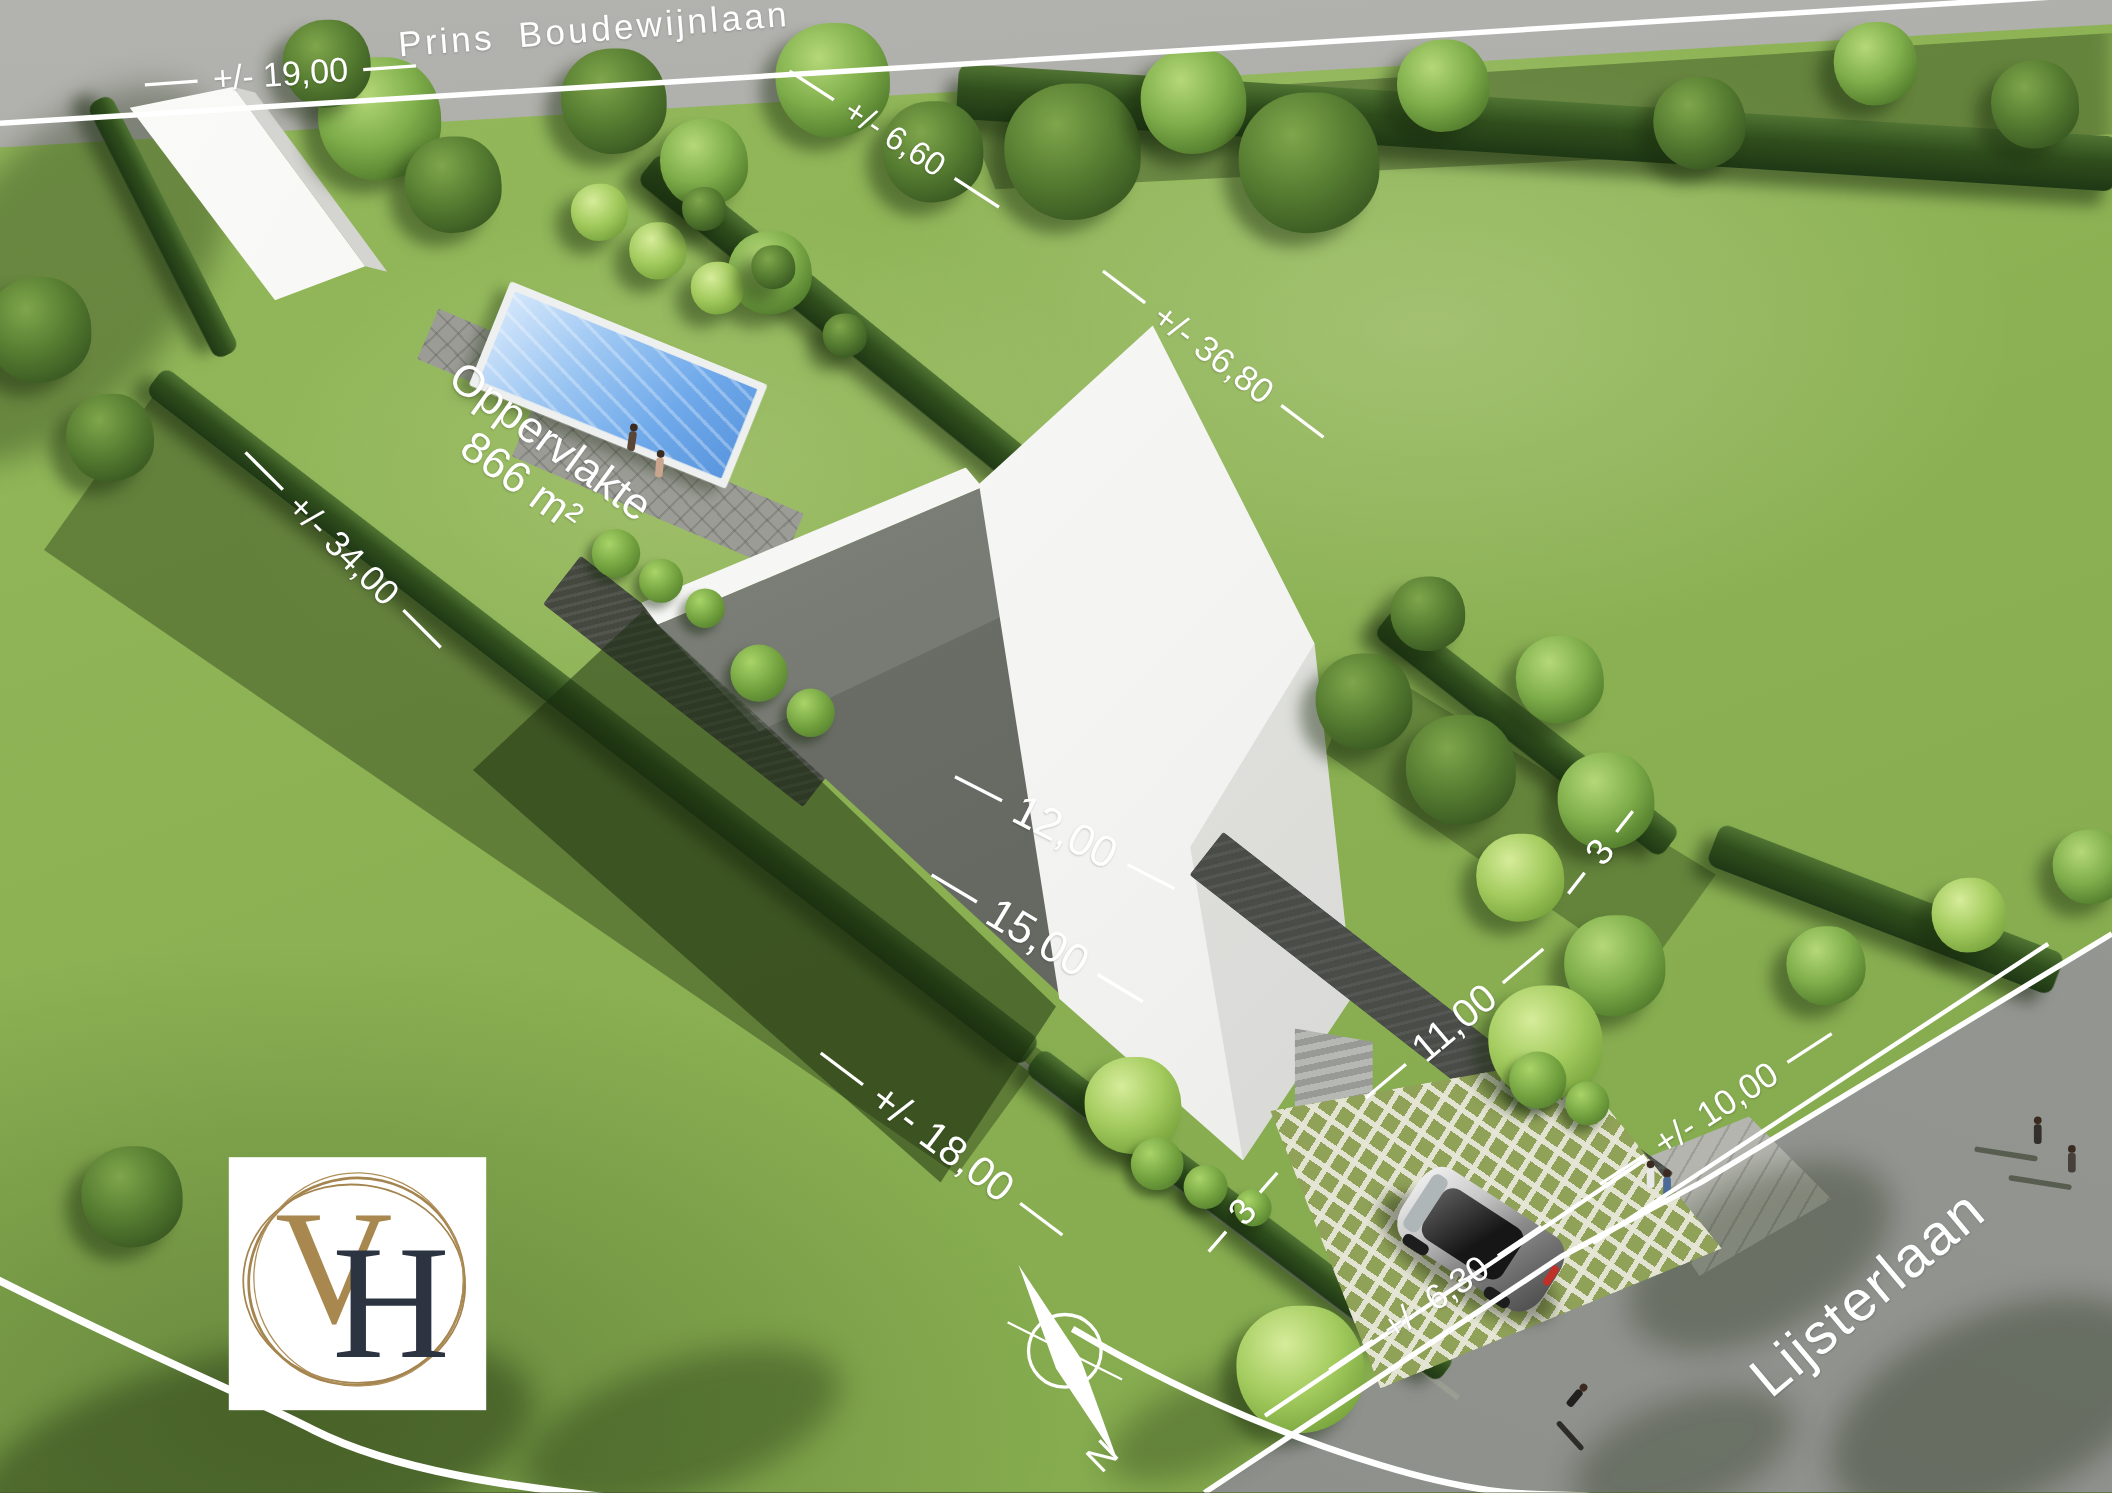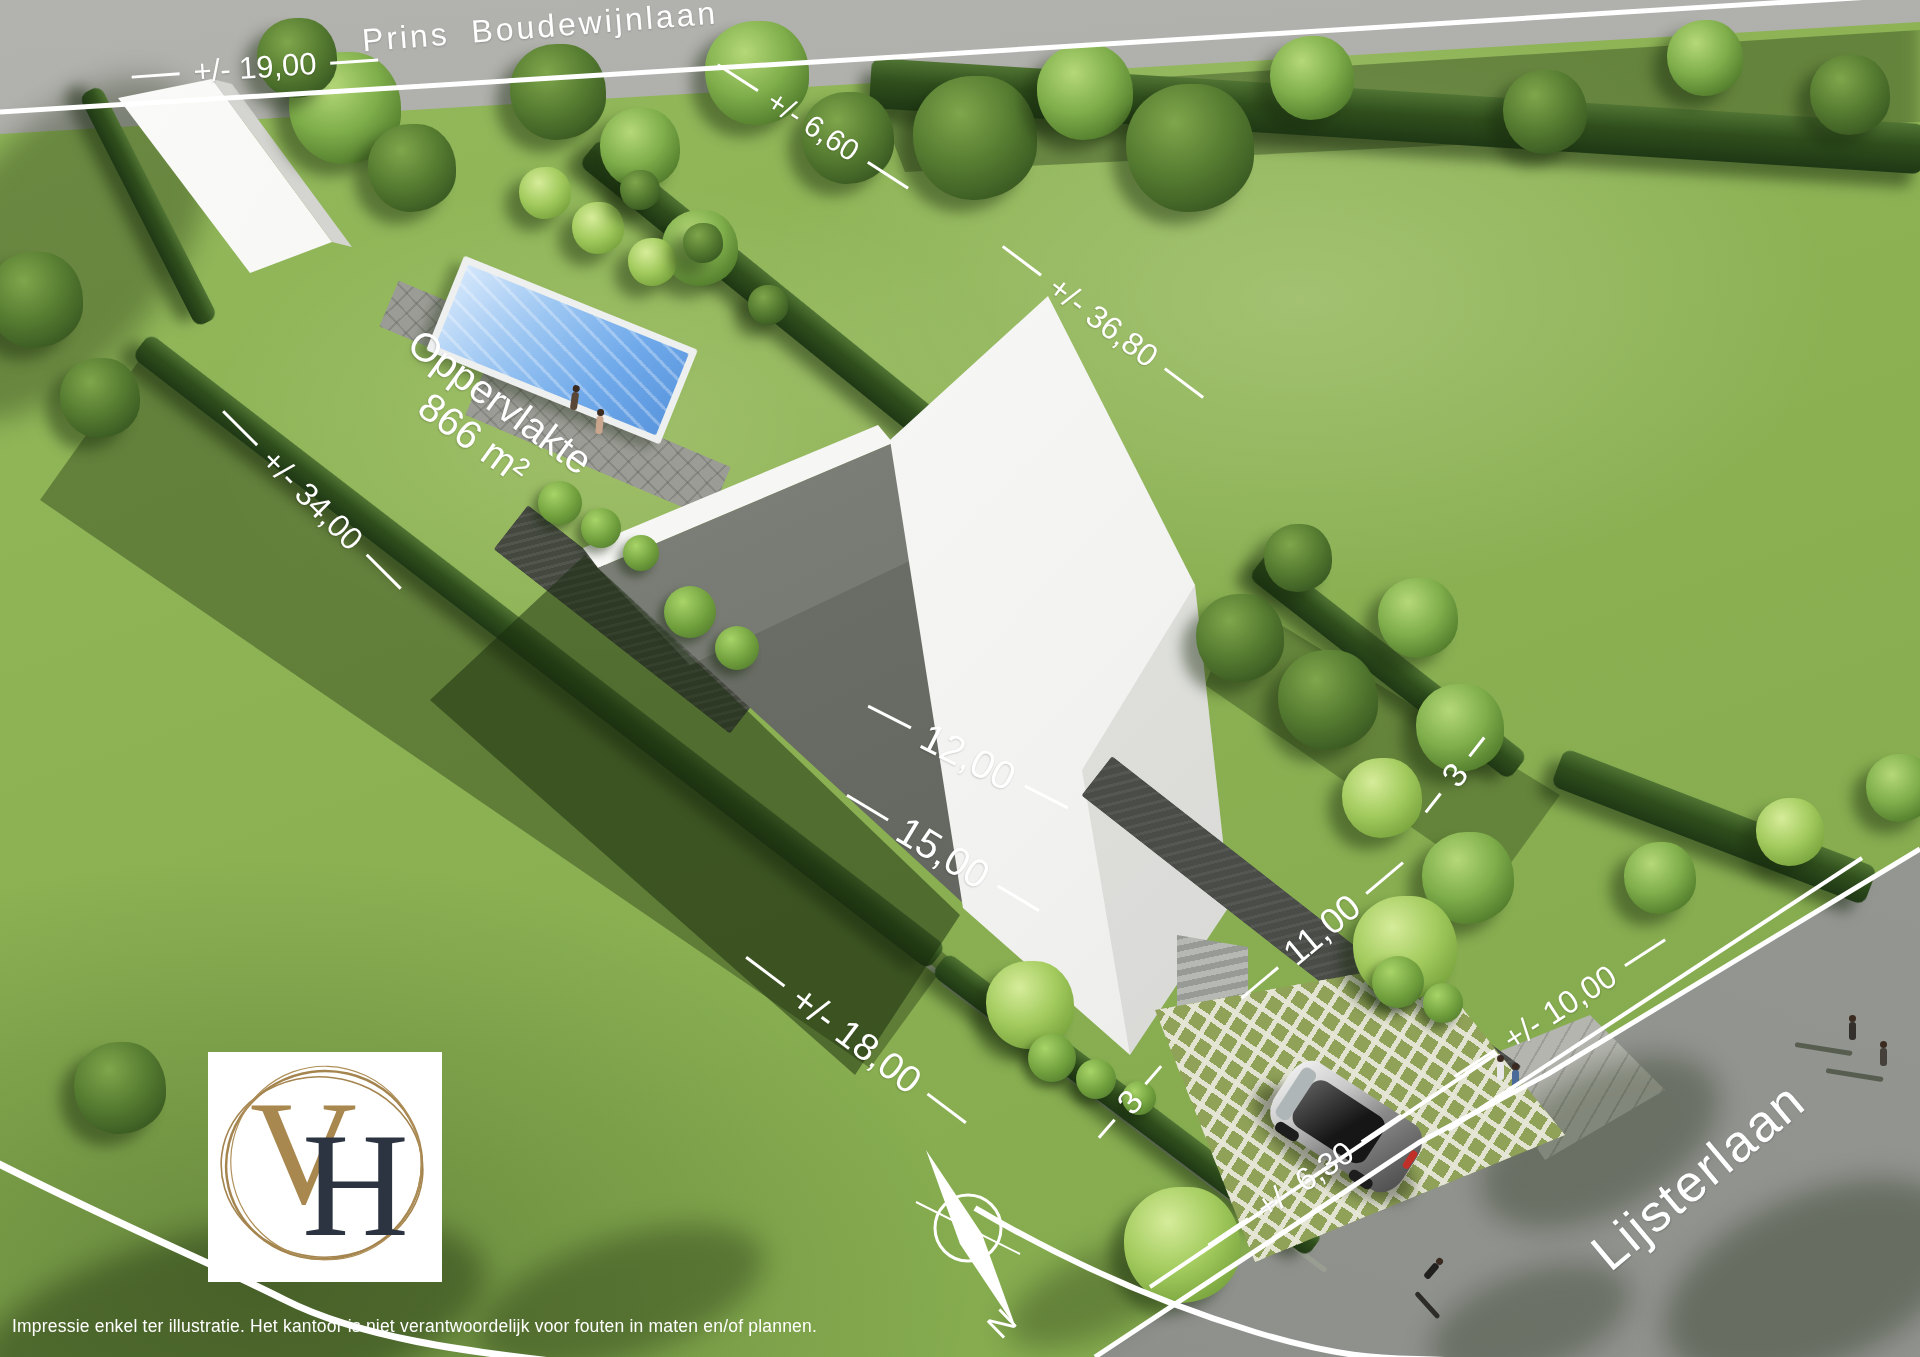--- a/index.html
+++ b/index.html
@@ -310,14 +310,13 @@
   <div class="logo">
     <svg viewBox="0 0 234 230">
       <ellipse cx="116" cy="113" rx="98" ry="94" fill="none" stroke="#a5854f" stroke-width="2.5" transform="rotate(-8 116 113)"></ellipse>
       <ellipse cx="114" cy="115" rx="101" ry="90" fill="none" stroke="#a5854f" stroke-width="1.6" transform="rotate(7 114 115)"></ellipse>
       <ellipse cx="118" cy="111" rx="95" ry="97" fill="none" stroke="#b09059" stroke-width="1.2" transform="rotate(-20 118 111)"></ellipse>
     </svg>
     <span class="logo-v">V</span>
     <span class="logo-h">H</span>
   </div>
 
-  <div class="disclaimer">Impressie enkel ter illustratie. Het kantoor is niet verantwoordelijk voor fouten in maten en/of plannen.</div>
 </div>
 
 </body></html>

